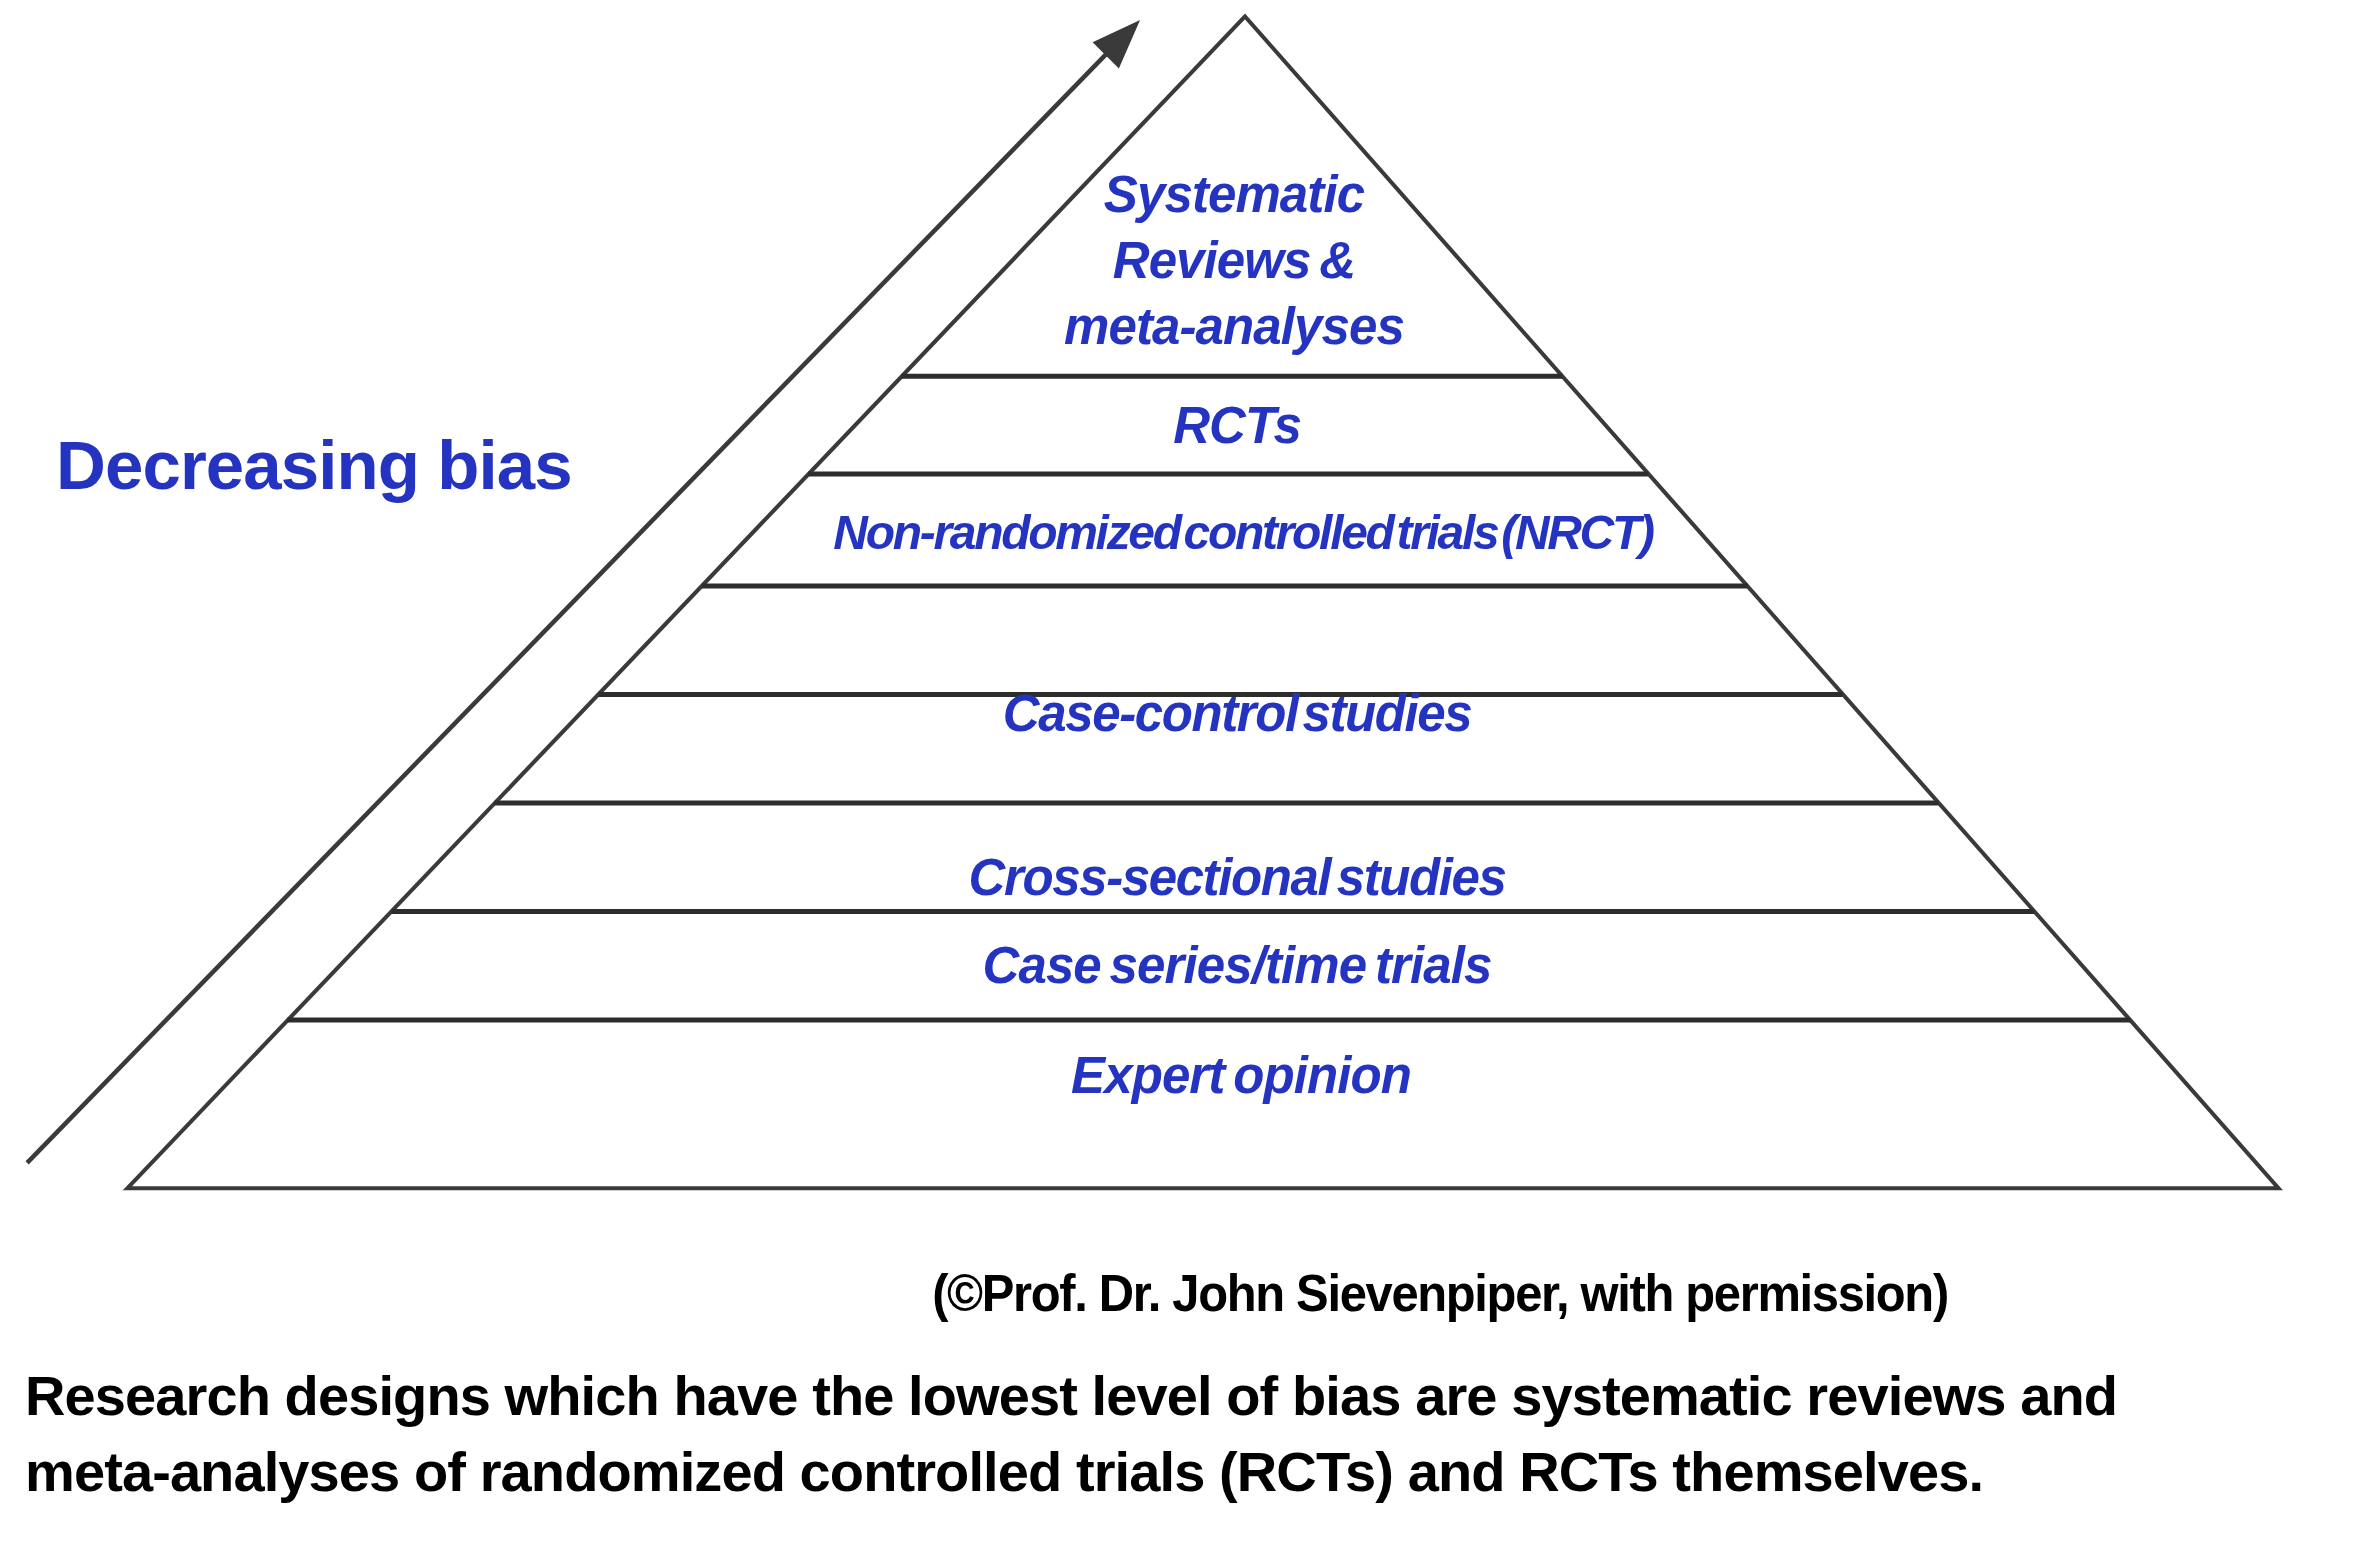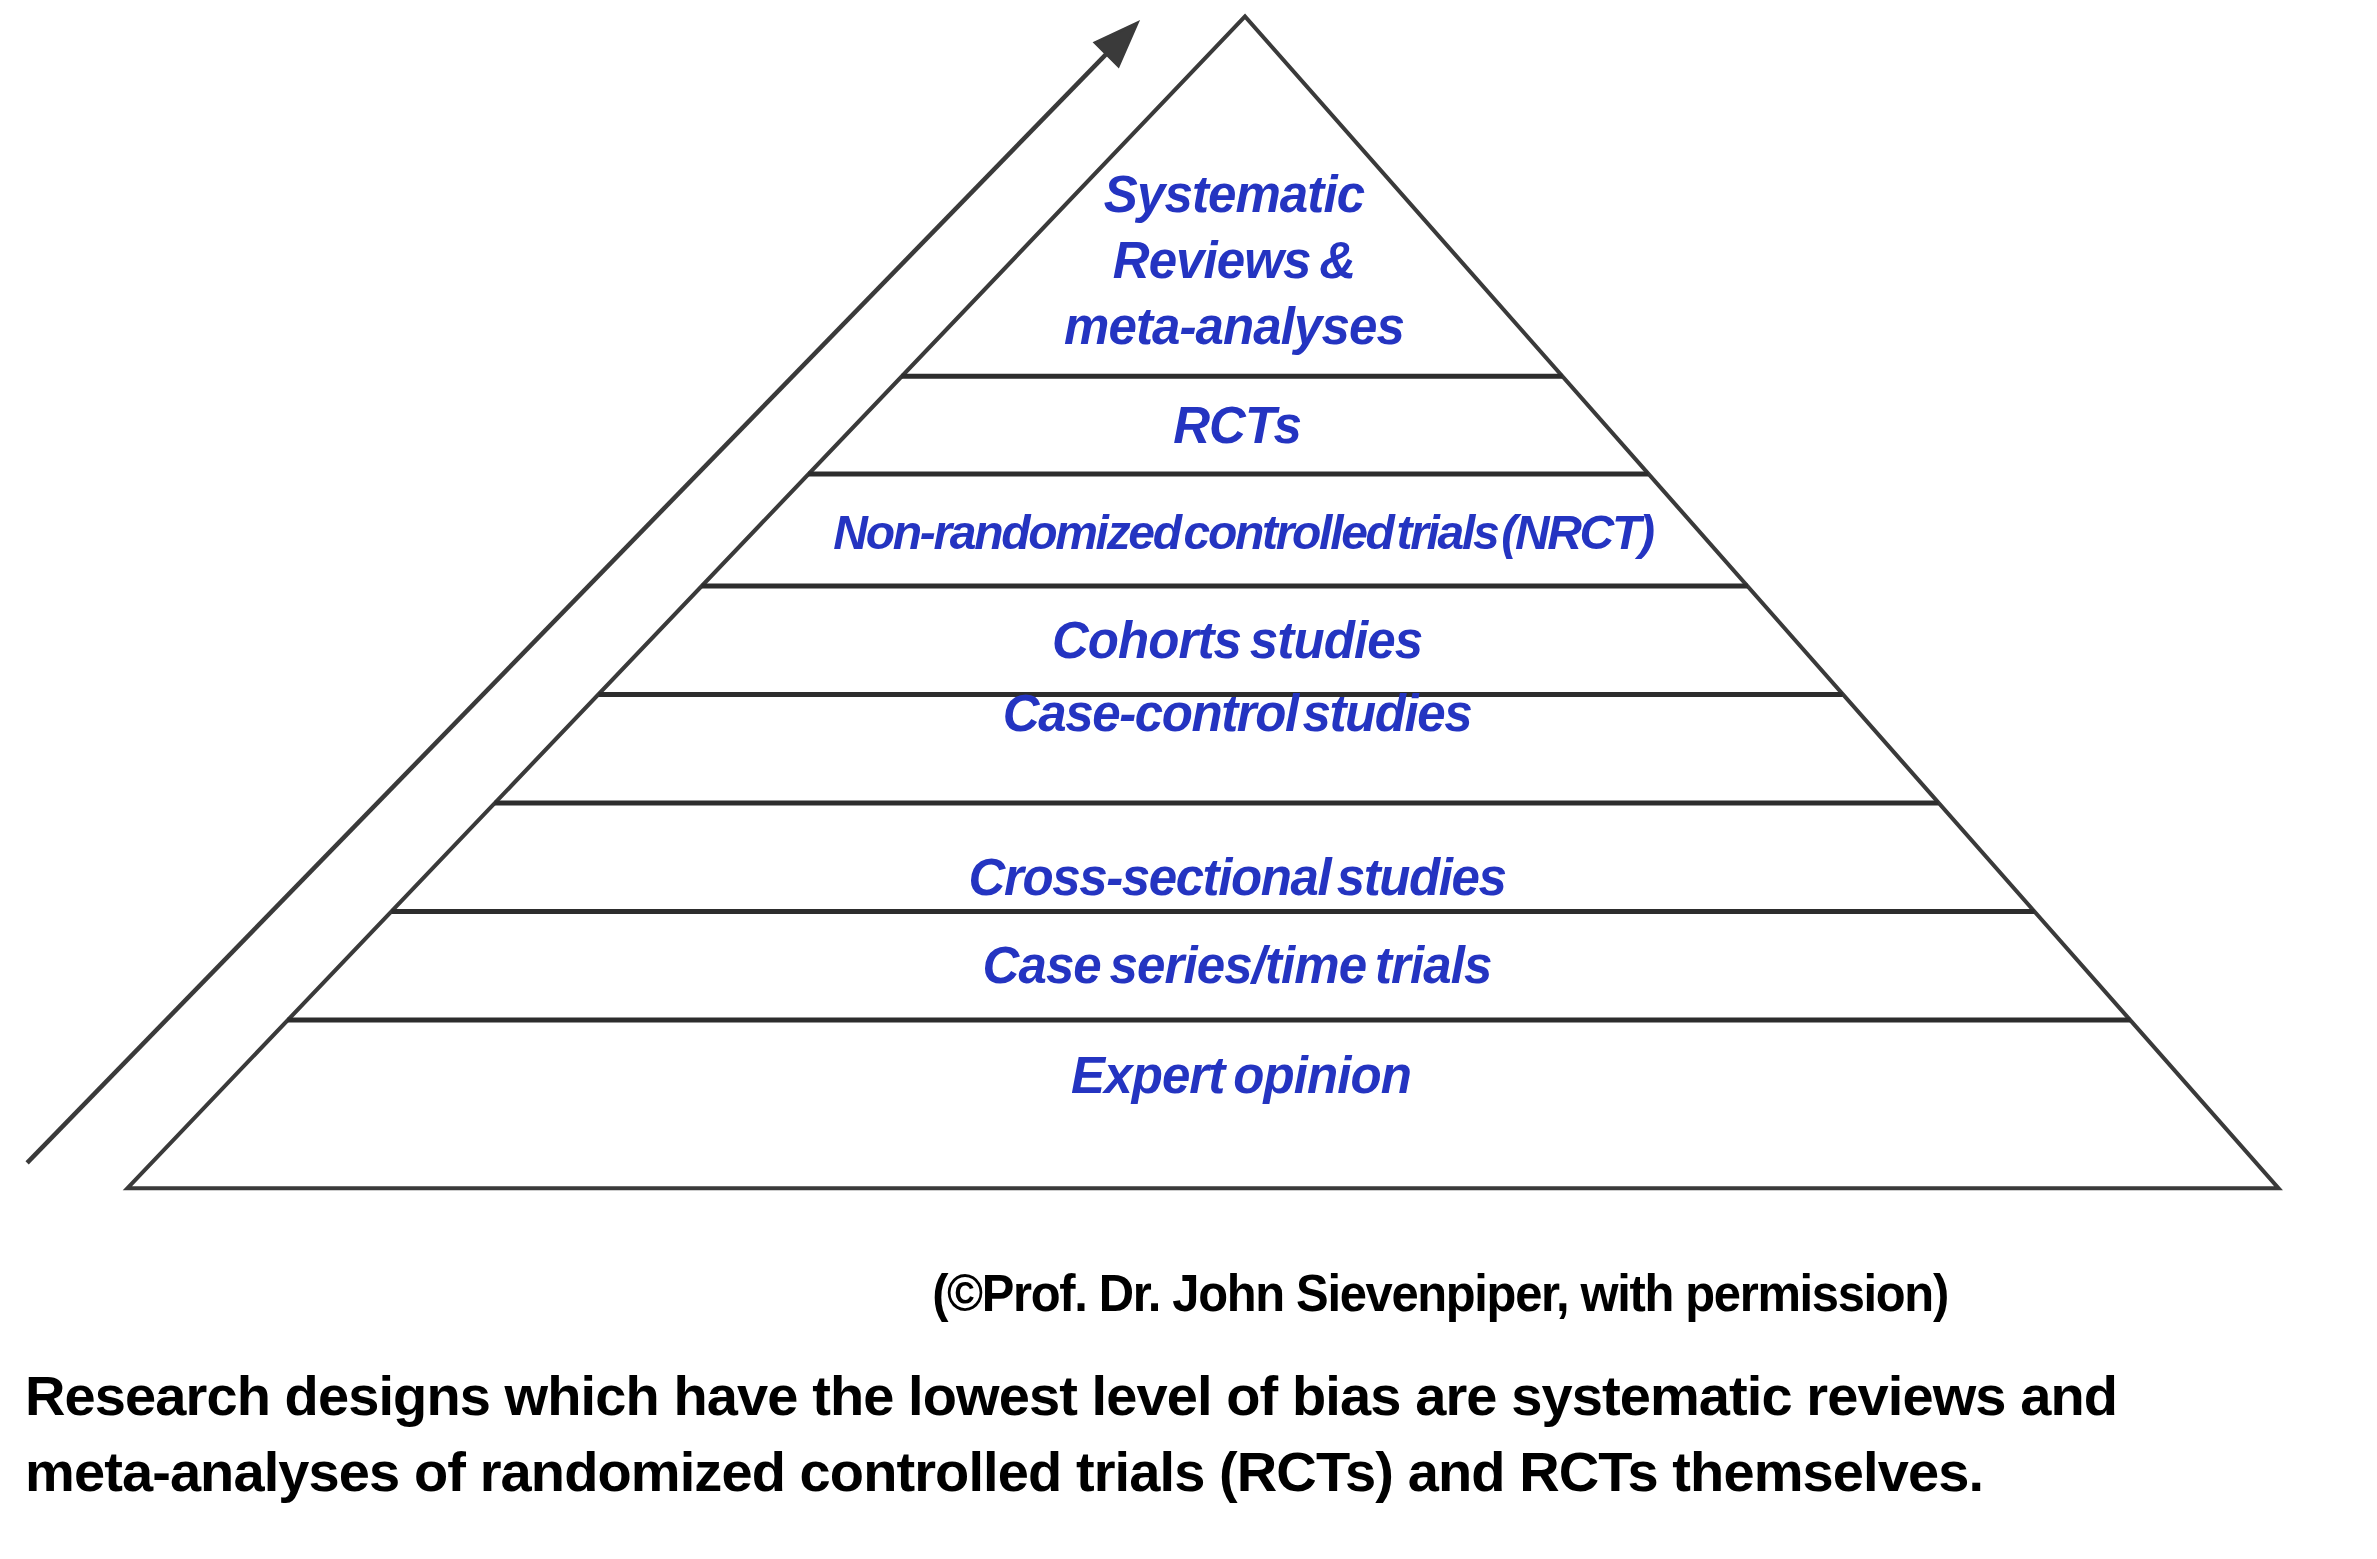--- a/index.html
+++ b/index.html
@@ -113,27 +113,27 @@
 
     <line class="divider" x1="997" y1="416" x2="1728" y2="416"></line>
     <line class="divider" x1="894" y1="524" x2="1823" y2="524"></line>
     <line class="divider" x1="776" y1="648" x2="1933" y2="648"></line>
     <line class="divider" x1="662" y1="768" x2="2038" y2="768"></line>
     <line class="divider" x1="547" y1="888" x2="2144" y2="888"></line>
     <line class="divider" x1="433" y1="1008" x2="2250" y2="1008"></line>
     <line class="divider" x1="318" y1="1128" x2="2356" y2="1128"></line>
   </svg>
 
+  <div class="bias-label">Decreasing bias</div>
 
   <div id="lvl0" class="lvl">Systematic
 Reviews &amp;
 meta-analyses</div>
   <div id="lvl1" class="lvl">RCTs</div>
   <div id="lvl2" class="lvl">Non-randomized controlled trials (NRCT)</div>
-  <div id="lvl3" class="lvl">Cohorts studies</div>
   <div id="lvl4" class="lvl">Case-control studies</div>
   <div id="lvl5" class="lvl">Cross-sectional studies</div>
   <div id="lvl6" class="lvl">Case series/time trials</div>
   <div id="lvl7" class="lvl">Expert opinion</div>
 
   <div class="caption">(©Prof. Dr. John Sievenpiper, with permission)</div>
 
   <div class="footer">
     <div>Research designs which have the lowest level of bias are systematic reviews and</div>
     <div>meta-analyses of randomized controlled trials (RCTs) and RCTs themselves.</div>

